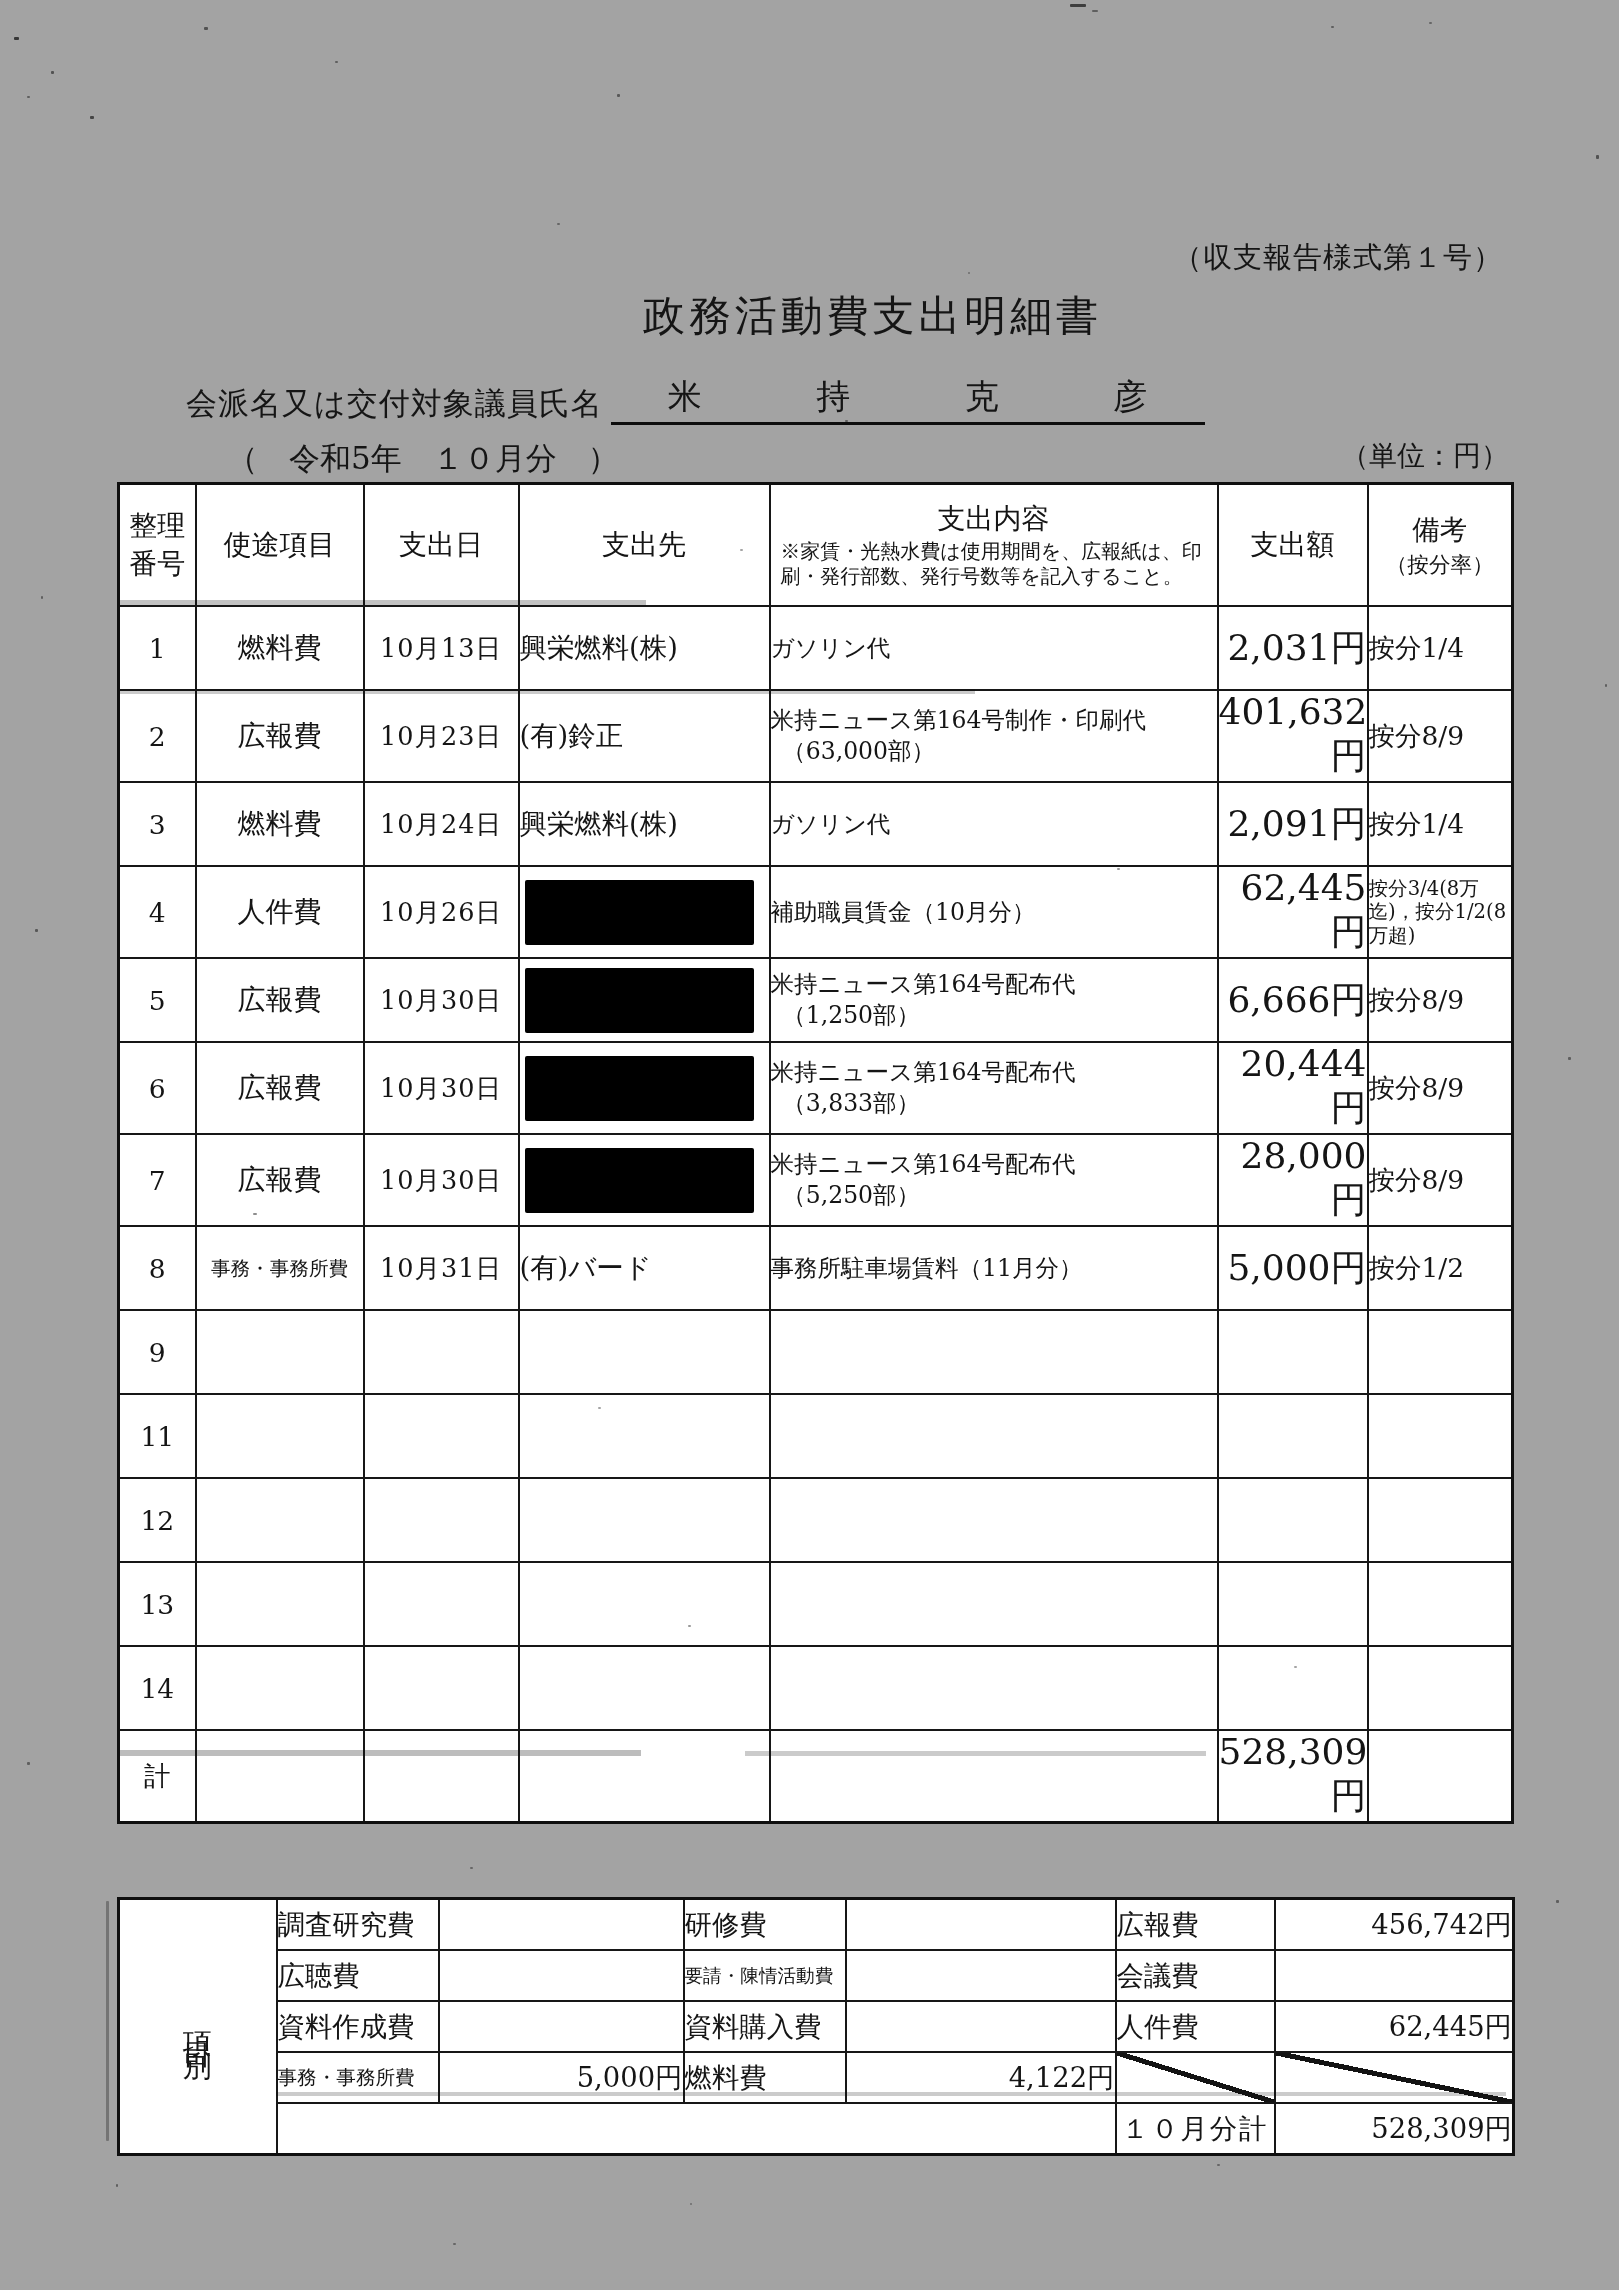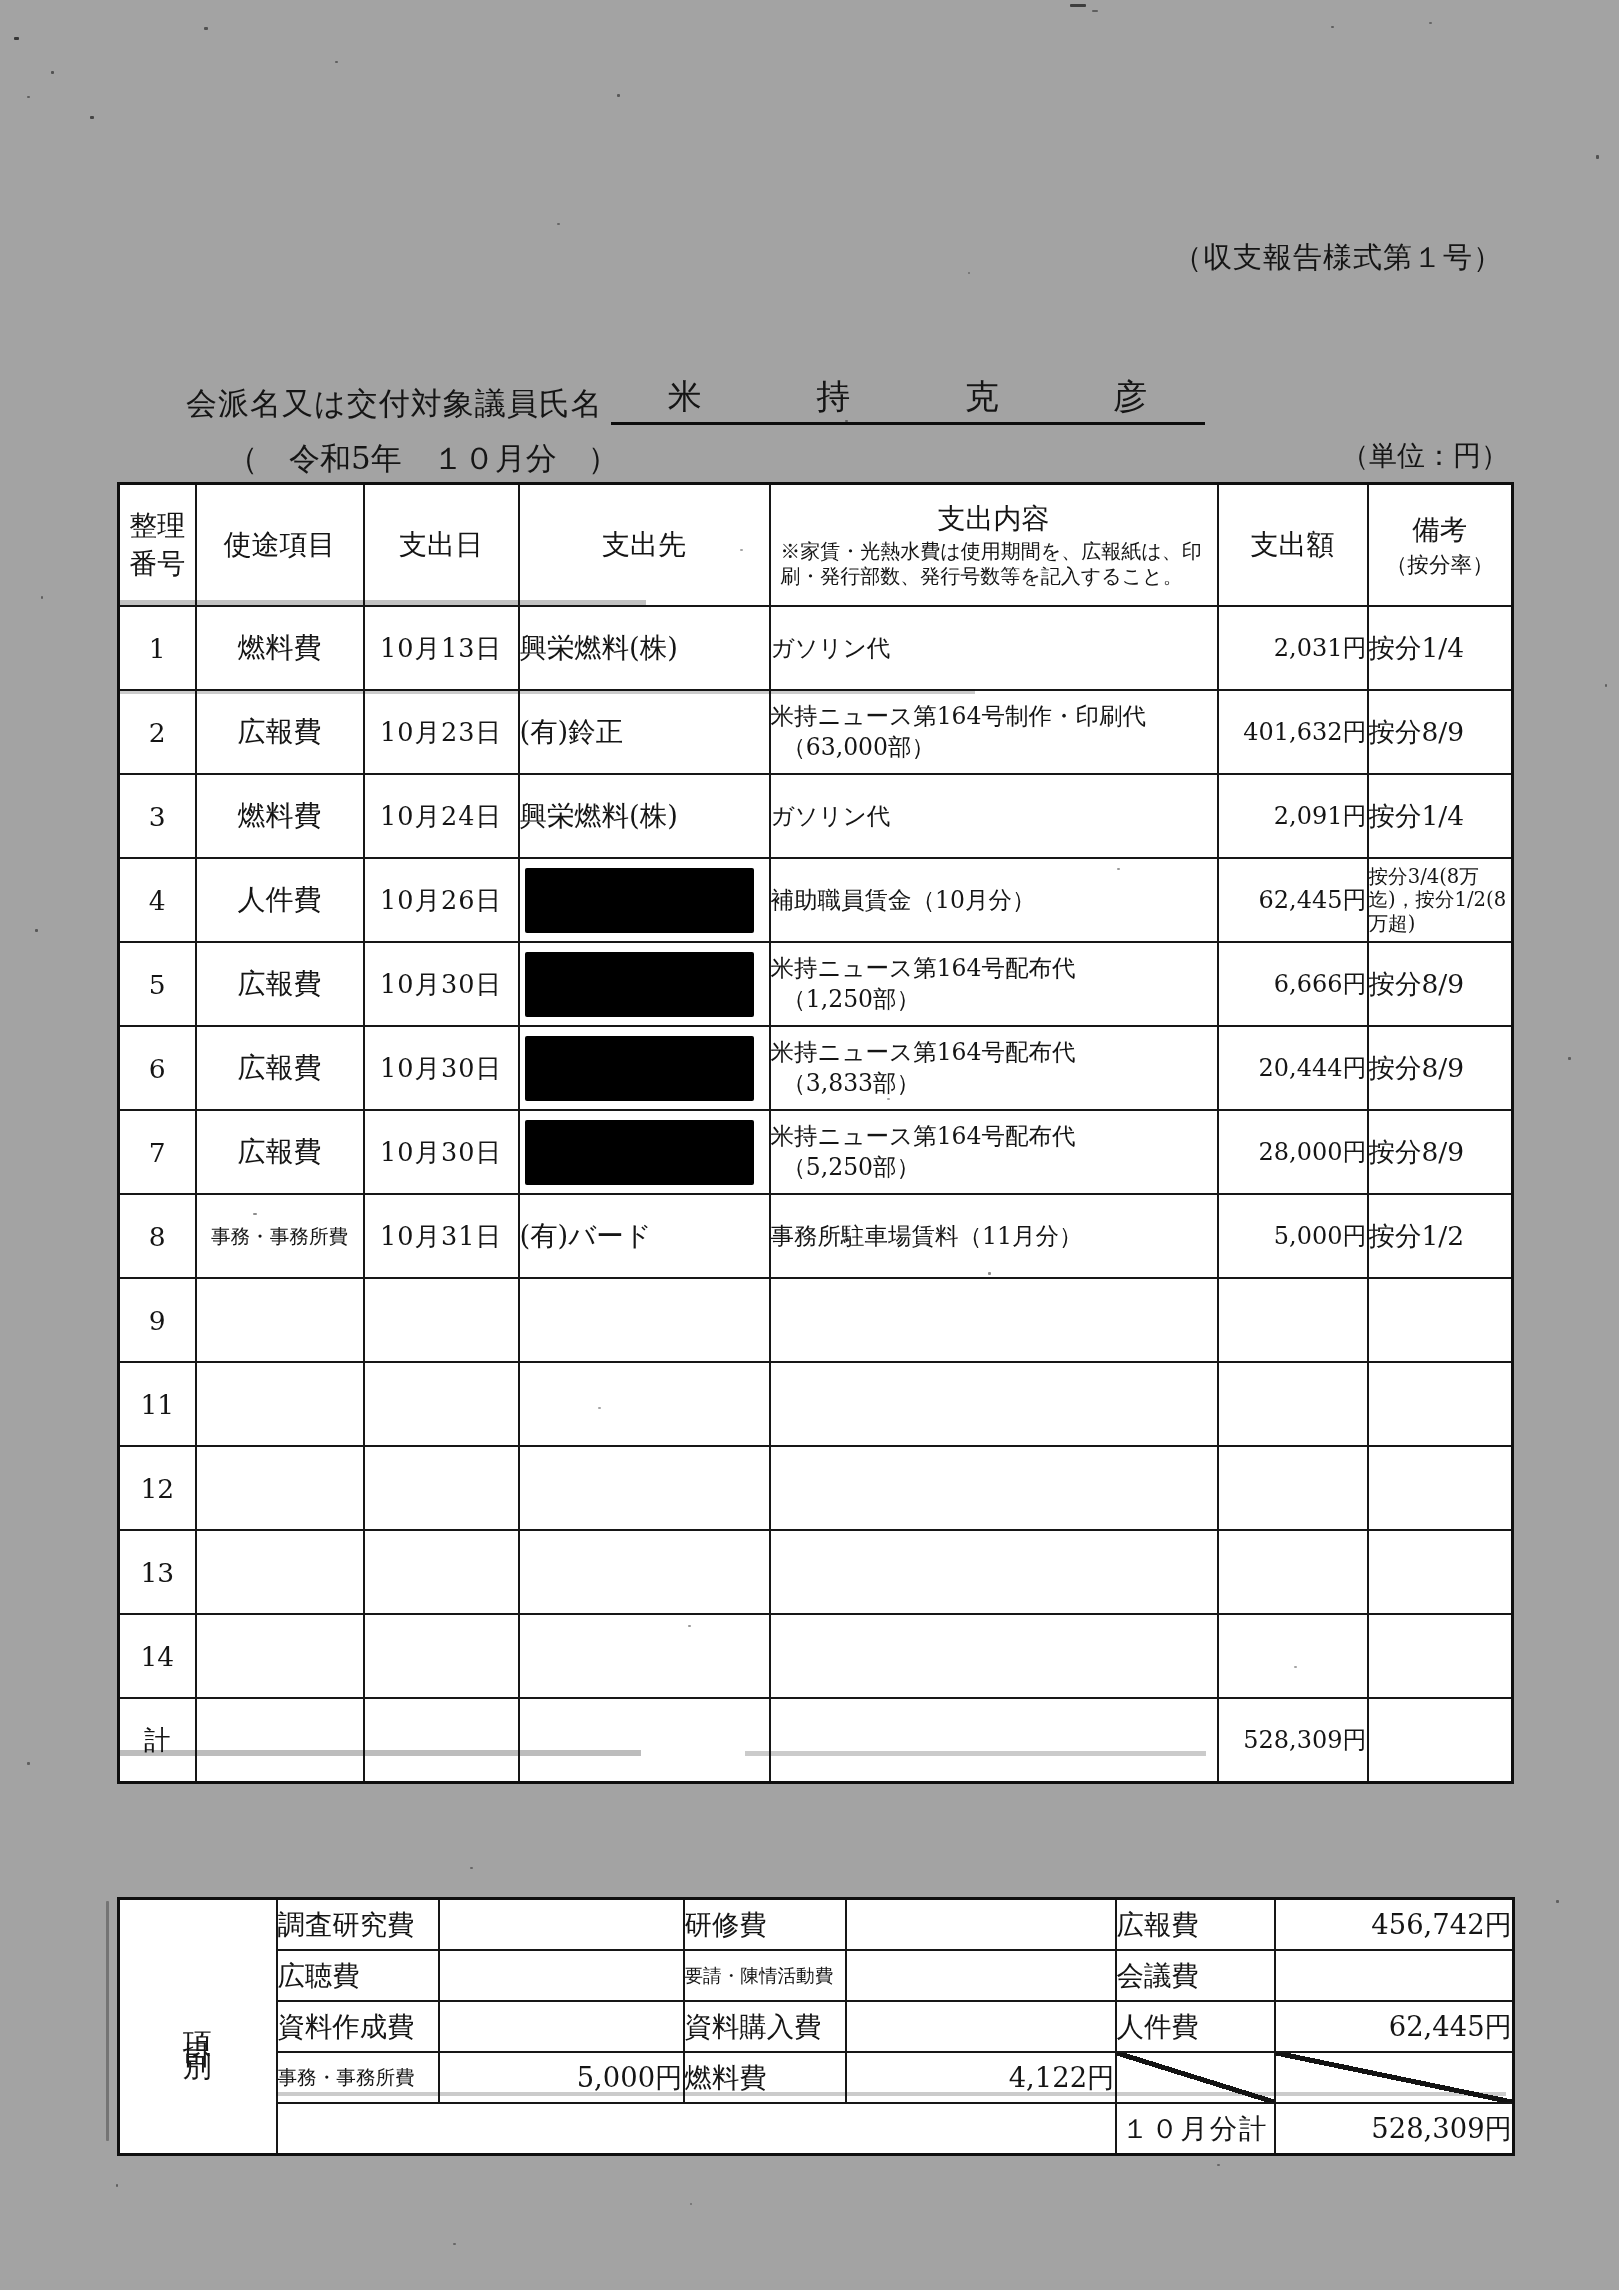--- a/index.html
+++ b/index.html
@@ -39,21 +39,21 @@
   .h-remark .r1{font-size:27.4px;}
   .h-remark .r2{font-size:21.6px;margin-top:2px;}
   .c-no{text-align:center;font-size:26.5px;}
   .c-item{text-align:center;font-size:28px;}
   .c-item.small{font-size:19.6px;}
   .c-date{text-align:center;font-size:25.5px;letter-spacing:1px;}
   .c-payee{padding-left:7.8px;font-size:27.4px;}
   .redact{width:229px;height:65px;background:#000;margin:5.9px 0 5.9px 5.9px;border-radius:2px;}
   .c-content{padding-left:9.8px;font-size:23.5px;line-height:1.3;}
   .c-content .line2{padding-left:11.8px;}
-  .c-amount{text-align:right;padding-right:12.7px;font-size:24px;margin-top:32px;}
+  .c-amount{text-align:right;padding-right:12.7px;font-size:36px;margin-top:32px;}
   .c-remark{padding-left:6.9px;font-size:26.5px;}
   .c-remark.small{font-size:19.6px;line-height:1.18;padding-right:2px;}
 
   
   .summary-table{position:absolute;left:117px;top:1897px;width:1394px;border:3.9px solid #0f0f0f;}
   .summary-table td{
     border:2px solid #171717;border-top-width:2.9px;border-bottom-width:2.9px;
     padding:0;height:49px;vertical-align:middle;overflow:hidden;margin-left:40px;
   }
   .s-vert{text-align:center;vertical-align:middle;}
@@ -73,20 +73,21 @@
 
   .speck{position:absolute;background:#1c1c1c;border-radius:1px;}
   .smudge{position:absolute;background:#111;}
 </style>
 </head>
 <body>
 
 <div class="page">
 
   <div class="form-number">（収支報告様式第１号）</div>
+  <div class="doc-title">政務活動費支出明細書</div>
 
   <div class="name-line">
     <span class="name-label">会派名又は交付対象議員氏名</span>
     <span class="name-underline" id="name-underline">
         <span>米</span>
         <span>持</span>
         <span>克</span>
         <span>彦</span>
       </span>
   </div>

